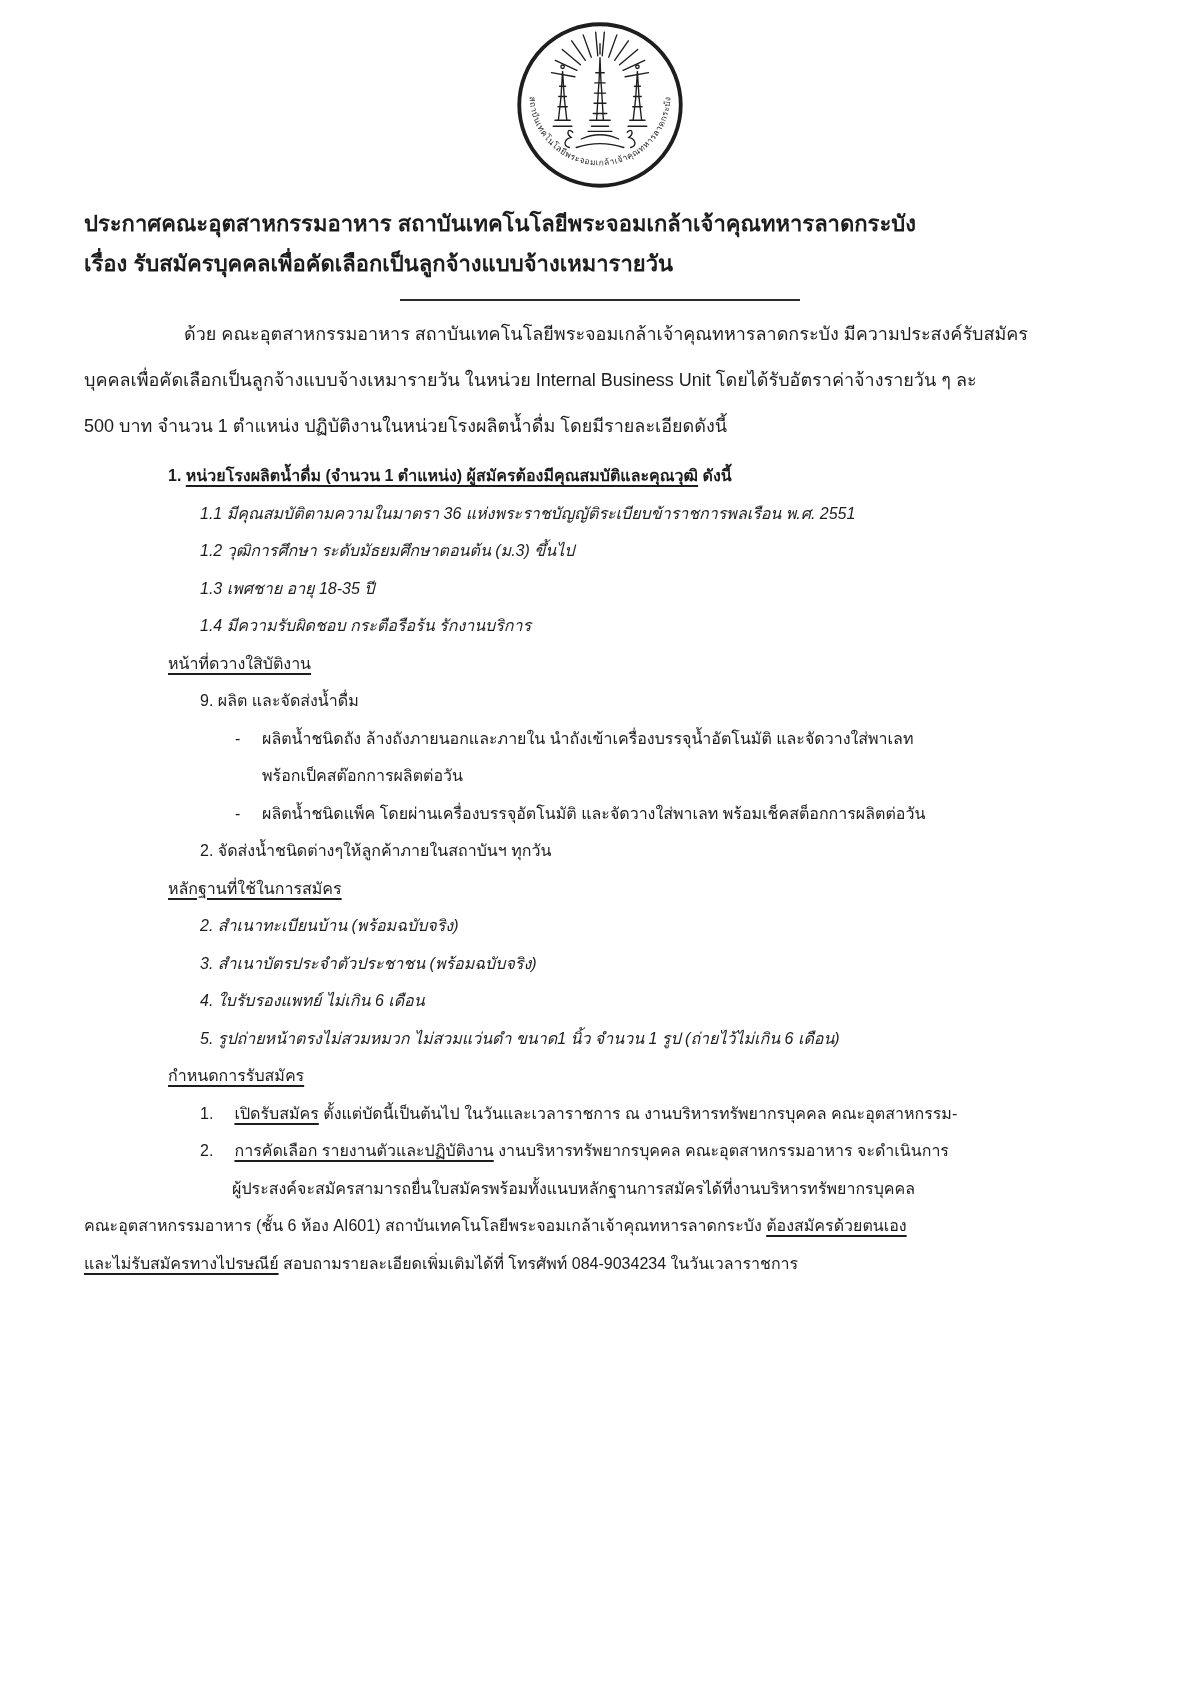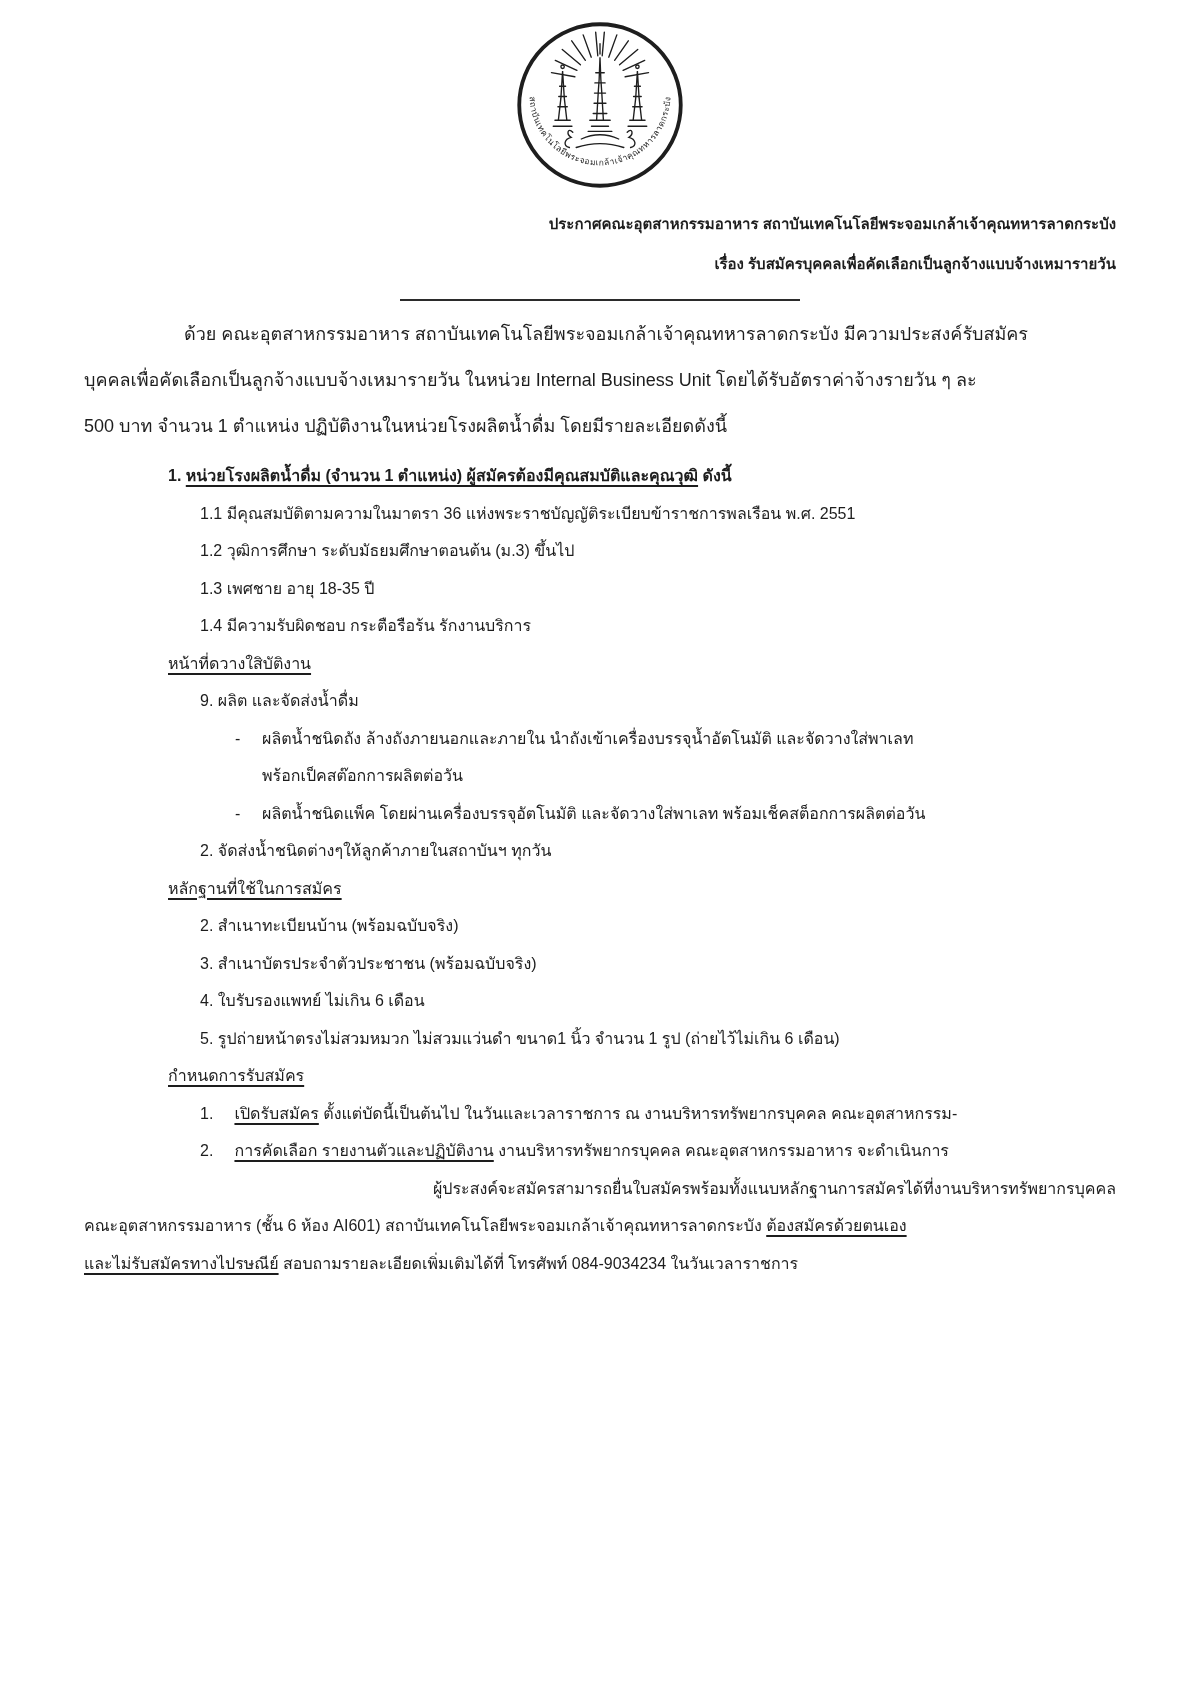--- a/index.html
+++ b/index.html
@@ -4,42 +4,42 @@
 <style>
   html,body{margin:0;padding:0;background:#ffffff;}
   body{
     width:1200px;height:1697px;position:relative;overflow:hidden;
     font-family:"Liberation Sans","DejaVu Sans",sans-serif;
     color:#1d1d1d;
   }
   .page{padding:20px 84px 0 84px;}
   .logo-wrap{text-align:center;margin:0;line-height:0;}
   .title{
-    text-align:right;font-weight:700;font-size:15px;line-height:40px;
+    text-align:left;font-weight:700;font-size:22px;line-height:40px;
     margin-top:14px;
   }
   .divider{
     width:400px;border:none;border-top:2.5px solid #2b2b2b;
     margin:15px auto 10px auto;
   }
   .ln{font-size:18px;line-height:46px;}
   .body-ln{font-size:16px;line-height:37.5px;}
   .indent1{text-indent:100px;}
   .sec-heading{font-weight:700;margin-top:8px;margin-left:84px;}
-  .sub-item{margin-left:116px;}
+  .sub-item{margin-left:116px;font-style:italic;}
   .sub-head{margin-left:84px;}
   .duty-num{margin-left:116px;}
   .bullet-row{margin-left:151px;display:flex;}
   .bullet-dash{width:27px;flex:0 0 27px;}
   .bullet-cont{margin-left:178px;}
   .sched-num{display:inline-block;min-width:30px;}
   .sched-item{margin-left:116px;}
   .sched-cont1{margin-left:152px;}
   .sched-cont2{margin-left:48px;}
-  .closing-l1{text-indent:148px;text-align:right;}
+  .closing-l1{text-indent:148px;}
   .u{text-decoration:underline;text-underline-offset:4px;text-decoration-thickness:1.5px;}
 </style>
 </head>
 <body>
 
 <div class="page">
 
   <div class="logo-wrap">
     <svg width="170" height="170" viewBox="0 0 200 200" aria-hidden="true">
       <circle cx="100" cy="100" r="95" fill="none" stroke="#1e1e1e" stroke-width="4.5"></circle>

